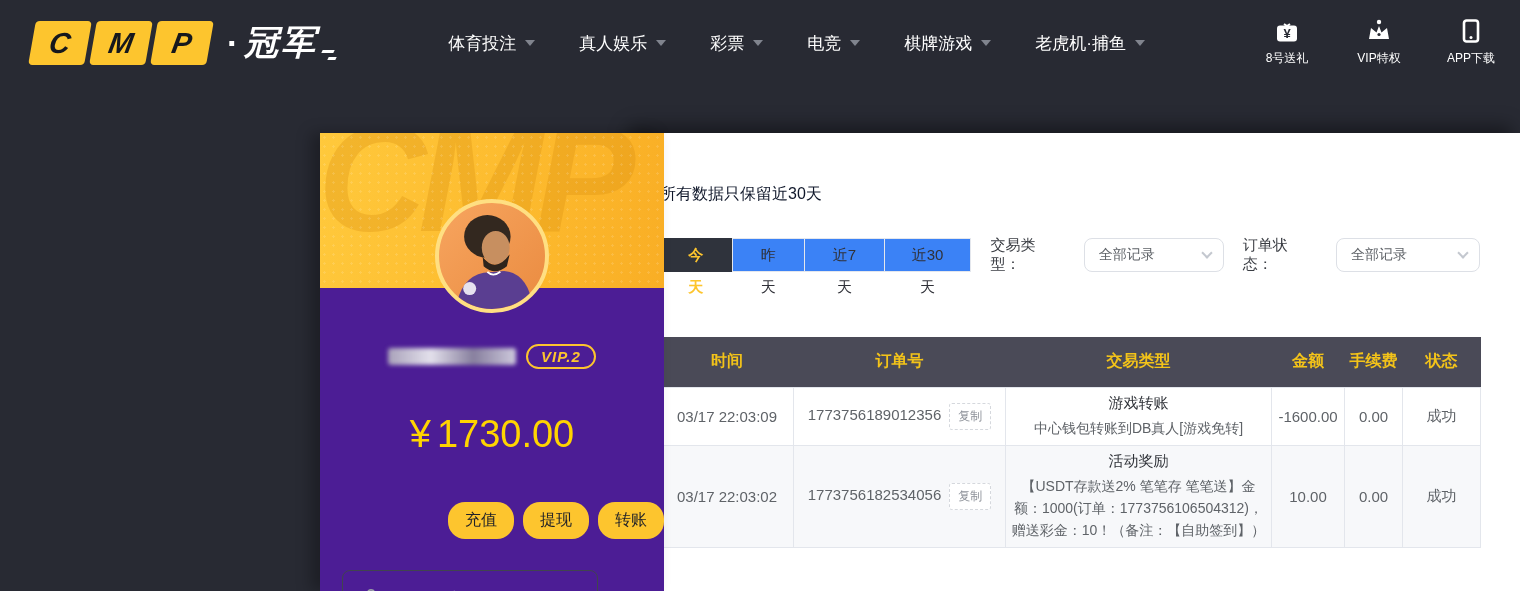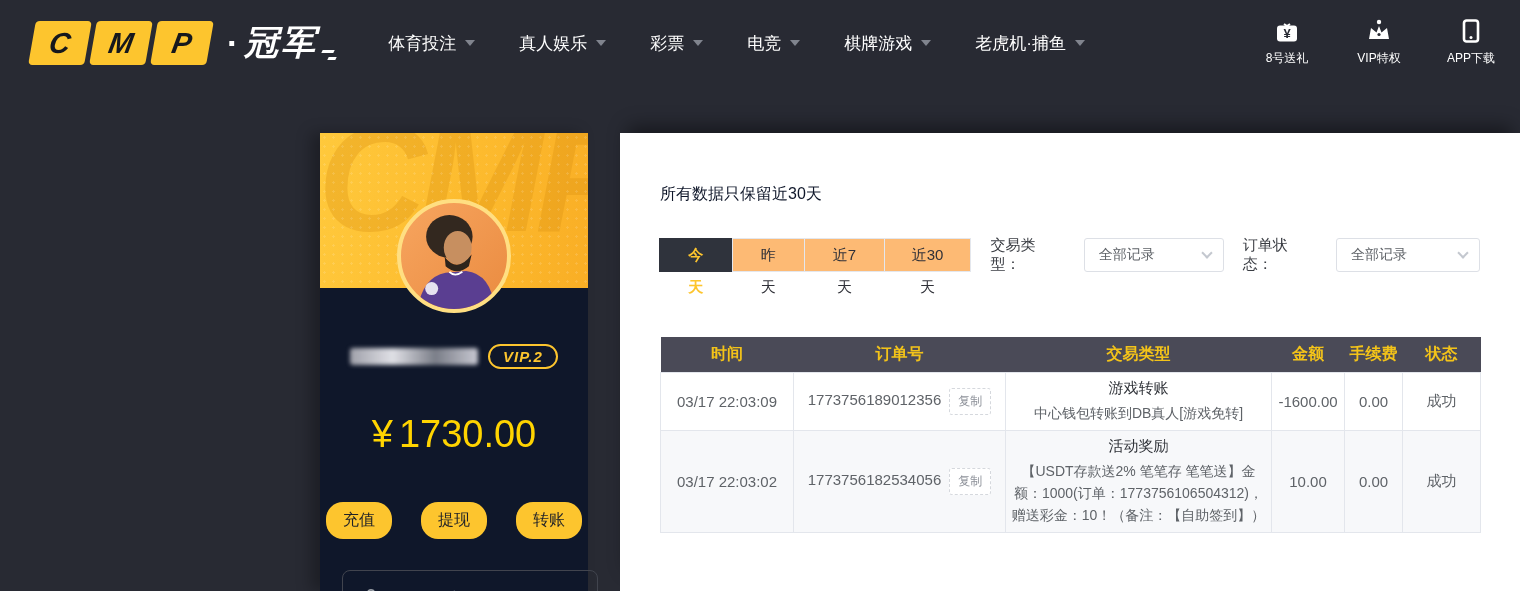--- a/index.html
+++ b/index.html
@@ -12,81 +12,81 @@
   .logo { display:flex; align-items:center; margin-left:32px; cursor:pointer; }
   .logo-tile { display:inline-block; width:56px; height:44px; background:#fdc52e; transform:skewX(-10deg);
                border-radius:4px; margin-right:5px; text-align:center; line-height:44px;
                font-size:29px; font-weight:800; font-style:italic; color:#16181d; }
   .logo-dot { color:#ffffff; font-size:34px; font-weight:900; margin:0 6px 0 12px; }
   .logo-cn  { color:#ffffff; font-size:34px; font-weight:800; font-style:italic; letter-spacing:3px; }
   .logo-tail { display:inline-flex; flex-direction:column; gap:4px; margin-left:4px; align-self:flex-end; margin-bottom:6px; }
   .logo-tail i { display:block; width:12px; height:3px; background:#fff; transform:skewX(-25deg); }
   .logo-tail i:last-child { width:8px; margin-left:6px; }
 
-  .nav { display:flex; margin-left:52px; gap:44px; }
+  .nav { display:flex; margin-left:112px; gap:44px; }
   .nav-item { display:flex; align-items:center; color:#ffffff; font-size:17px; font-weight:500; cursor:pointer; }
   .caret-down { width:0; height:0; border:5px solid transparent; border-top:6px solid #80848e; margin-left:9px; margin-top:5px; }
 
   .quick { margin-left:auto; display:flex; gap:22px; margin-right:14px; }
   .quick-item { display:flex; flex-direction:column; align-items:center; gap:7px; color:#ffffff; font-size:12px; width:70px; cursor:pointer; }
   .quick-item .qicon { height:24px; display:flex; align-items:flex-end; }
 
   
   .main-panel { position:absolute; left:620px; top:133px; right:0; bottom:0; background:#ffffff;
                 padding:37px 40px 0 40px; box-shadow:0 -14px 18px -8px rgba(0,0,0,.45); }
   .page-title { font-size:26px; color:#2f3238; font-weight:500; }
   .page-subtitle { margin-top:14px; font-size:16px; color:#0f172a; }
 
   .filter-row { margin-top:31px; display:flex; align-items:center; }
   .tabs { display:flex;align-items:flex-end; }
-  .tab { height:34px; line-height:32px; padding:0 23px; text-align:center; font-size:15px; background:#fdba74;
+  .tab { height:34px; line-height:32px; padding:0 23px; text-align:center; font-size:15px; background:#3b82f6;
          border:1px solid #e4e7ed; color:#303138; margin-left:-1px; cursor:pointer; }
   .tab.active { background:#2f333c; border-color:#2f333c; color:#fdc52e; font-weight:bold; }
   .filter-label { margin-left:19px; font-size:15px; color:#3a3d43; }
-  .select { width:148px; height:34px; border:1px solid #dde0e6; border-radius:3px; display:flex; align-items:center;
+  .select { width:148px; height:34px; border:1px solid #dde0e6; border-radius:8px; display:flex; align-items:center;
             padding:0 12px 0 14px; font-size:14px; color:#5f6368; margin-left:23px; cursor:pointer; background:#fff; }
   .select.wide { width:152px; }
   .sel-caret { margin-left:auto; width:8px; height:8px; border-right:2px solid #c4c8cf; border-bottom:2px solid #c4c8cf;
                transform:rotate(45deg); margin-top:-4px; }
 
   table.funds { margin-top:63px; width:820px; border-collapse:collapse; table-layout:fixed; }
-  .funds thead th { background:#4a4a57; color:#f3c319; font-size:16px; font-weight:bold; height:35px; border:none; }
+  .funds thead th { background:#4a4a57; color:#f3c319; font-size:16px; font-weight:bold; height:50px; border:none; }
   .funds tbody td { border:1px solid #e3e6ec; font-size:15px; color:#5f6368; text-align:center; padding:6px 4px; vertical-align:middle; }
   .funds tbody tr.r1 td, .funds tbody tr.r2 td { height:55px; }
   .funds tbody tr:nth-child(2) { background:#f7f8fa;padding-left:46px; }
   td.type-cell { text-align:left; padding:9px 12px; }
   .type-title { color:#2f3238; font-size:15px; margin-bottom:5px; }
   .type-desc  { color:#5f6368; font-size:14px; line-height:1.55; }
   .amount { color:#303138; }
   .copy-btn { display:inline-block; margin-left:8px; font-size:12px; color:#8d9199; border:1px dashed #d5d8dd;
               border-radius:3px; padding:4px 8px; background:#fff; cursor:pointer; }
   .status-ok { color:#3fb53f; }
 
   
-  .sidebar { position:absolute; left:320px; top:133px; width:268px; bottom:0; background:#0f172a;
+  .sidebar { position:absolute; left:320px; top:133px; width:344px; bottom:0; background:#4c1d95;
              box-shadow:-9px 0 14px rgba(0,0,0,.28); }
   .banner { position:relative; height:155px; background:linear-gradient(100deg,#ffc93c 0%,#fdbb2e 55%,#f9ae25 100%); overflow:hidden; }
   .banner .watermark { position:absolute; top:-40px; left:-2px; font-size:150px; font-weight:900; font-style:italic;
                        letter-spacing:-8px; color:rgba(219,142,16,.32); white-space:nowrap; }
   .banner::after { content:""; position:absolute; inset:0;
                    background-image:radial-gradient(rgba(255,255,255,.13) 1.2px, transparent 1.4px);
                    background-size:9px 9px; }
   .avatar { position:absolute; left:50%; top:66px; transform:translateX(-50%); width:114px; height:114px;
             border-radius:50%; border:4px solid #ffdf82; background:linear-gradient(135deg,#f7a55f,#ea8b40);
             overflow:hidden; z-index:3; }
   .user-row { position:absolute; top:211px; left:0; width:100%; display:flex; justify-content:center; align-items:center; gap:10px; z-index:2; }
   .name-smudge { width:128px; height:17px; border-radius:3px;
                  background:linear-gradient(90deg,rgba(185,185,192,.85),rgba(235,235,240,.95),rgba(150,152,160,.8),rgba(220,220,228,.9));
                  filter:blur(2px); }
   .vip-badge { border:2px solid #fdc52e; border-radius:14px; padding:2px 13px; color:#fdc52e;
                font-size:15px; font-weight:bold; font-style:italic; letter-spacing:1px; }
   .balance-row { position:absolute; top:280px; width:100%; text-align:center; color:#ffd400; font-size:38px; font-weight:500; }
   .balance-row .cur { margin-right:6px; }
   .balance-label { position:absolute; top:327px; width:100%; text-align:center; color:#b9bdc6; font-size:16px; }
-  .actions { position:absolute; top:369px; width:100%; display:flex; justify-content:center; gap:29px; }
+  .actions { position:absolute; top:369px; width:100%; display:flex; justify-content:flex-end; gap:9px; }
   .action-btn { background:#fdc52e; color:#1f2128; font-size:16px; padding:8px 17px; border-radius:17px;
                 border:none; cursor:pointer; font-family:inherit; }
   .menu-box { position:absolute; top:437px; left:22px; width:256px; height:58px; border:1px solid #41444e;
               border-radius:8px; display:flex; align-items:center; padding:0 18px; gap:15px;
               color:#c7cad1; font-size:17px; cursor:pointer; }
   .menu-chevron { margin-left:auto; color:#8b9098; font-size:22px; line-height:1; }
 </style>
 </head>
 <body>
 

